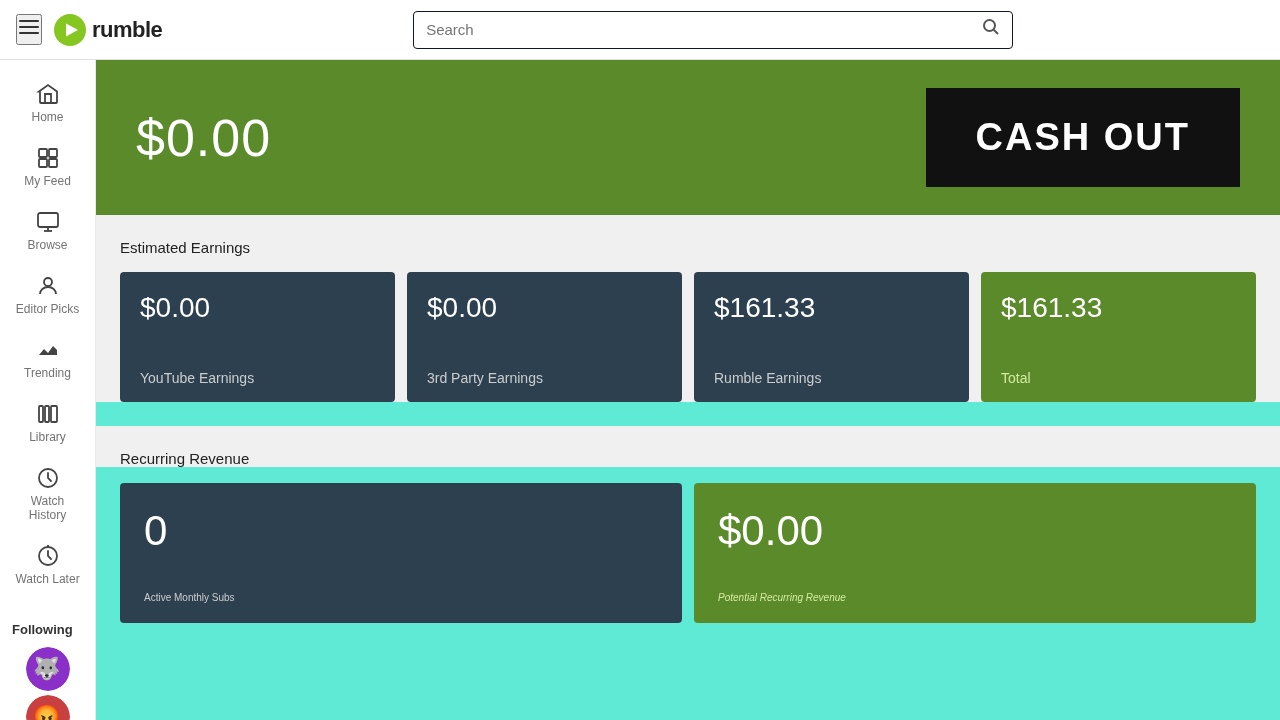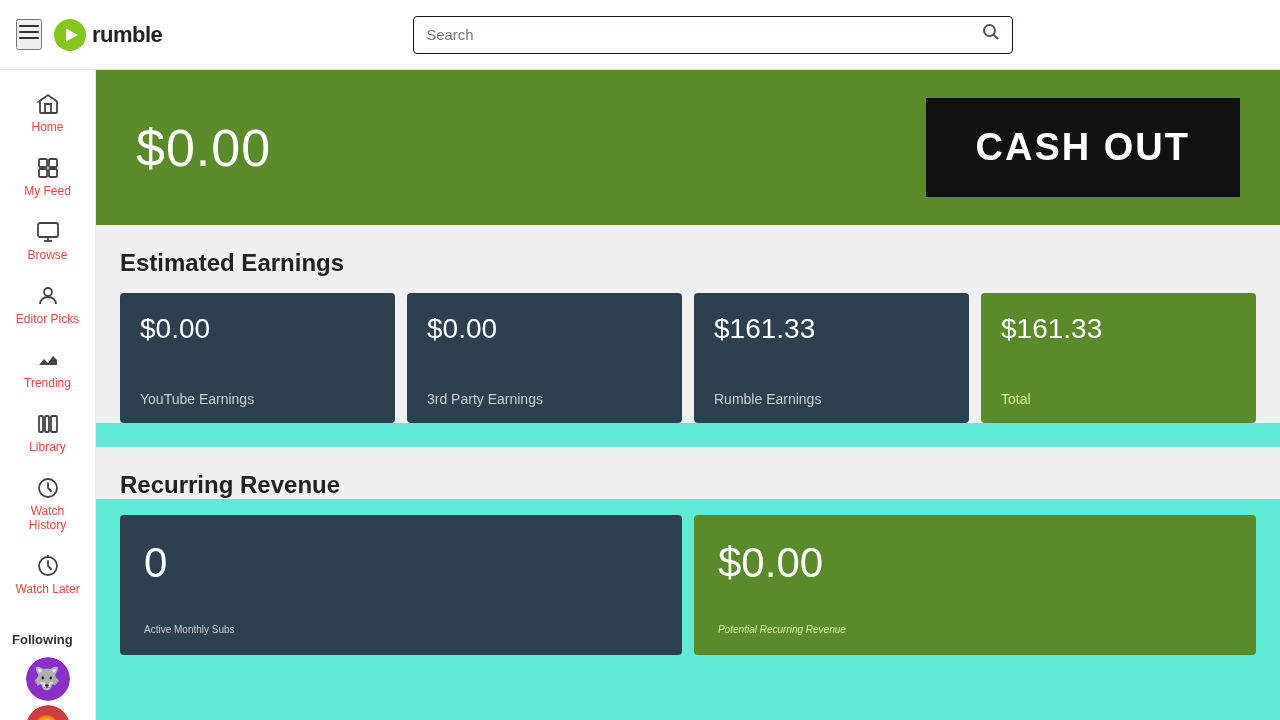--- a/index.html
+++ b/index.html
@@ -3,21 +3,21 @@
   <meta charset="utf-8">
   <style>
     * { margin: 0; padding: 0; box-sizing: border-box; }
     body { font-family: 'Segoe UI', Arial, sans-serif; background: #f0f0f0; width: 1280px; height: 720px; overflow: hidden; display: flex; flex-direction: column; }
 
     
     .header {
       display: flex;
       align-items: center;
       background: #fff;
-      height: 70px;
+      height: 60px;
       padding: 0 16px;
       border-bottom: 1px solid #e0e0e0;
       flex-shrink: 0;
       z-index: 10;
     }
     .hamburger {
       cursor: pointer;
       font-size: 20px;
       margin-right: 12px;
       color: #333;
@@ -81,21 +81,21 @@
       padding-top: 12px;
       overflow-y: auto;
       flex-shrink: 0;
     }
     .sidebar-item {
       display: flex;
       flex-direction: column;
       align-items: center;
       padding: 10px 8px;
       cursor: pointer;
-      color: #ef4444;
+      color: #737373;
       gap: 4px;
       font-size: 12px;
       text-align: center;
       border-radius: 8px;
       margin: 0 4px 2px 4px;
     }
     .sidebar-item svg { width: 24px; height: 24px; fill: none; stroke: #444; stroke-width: 1.8; }
     .sidebar-item.trending svg { stroke: none; fill: #444; }
 
     .sidebar-divider {
@@ -166,22 +166,22 @@
       cursor: pointer;
       letter-spacing: 2px;
     }
 
     
     .section {
       background: #f0f0f0;
       padding: 24px 24px 0 24px;
     }
     .section-title {
-      font-size: 24px;
-      font-weight: 700;
+      font-size: 15px;
+      font-weight: 400;
       color: #222;
       margin-bottom: 16px;
     }
 
     
     .cards-row {
       display: flex;
       gap: 12px;
       margin-bottom: 24px;
     }

